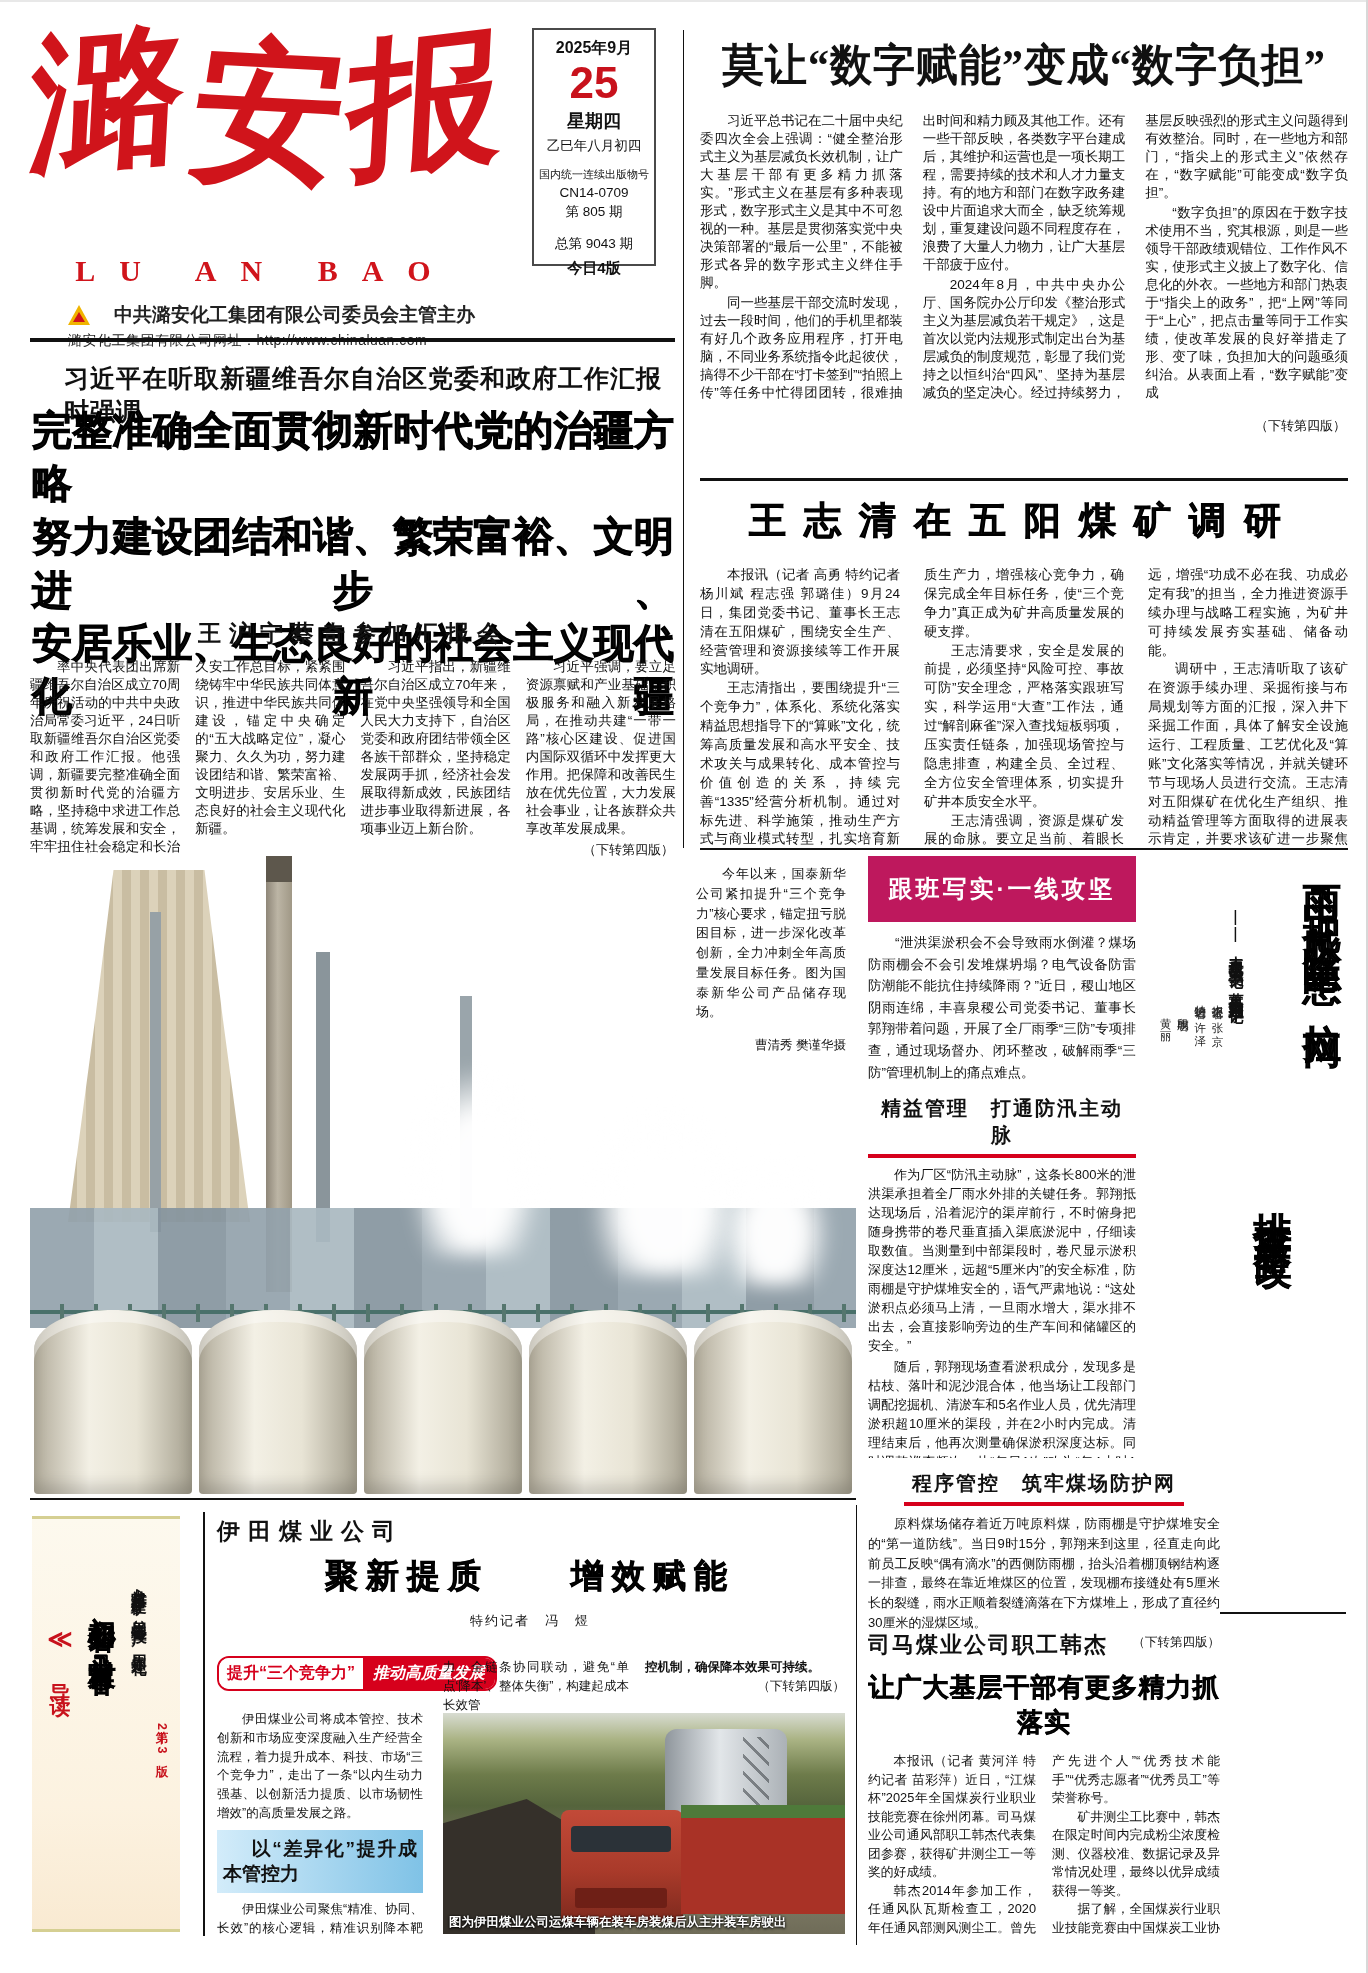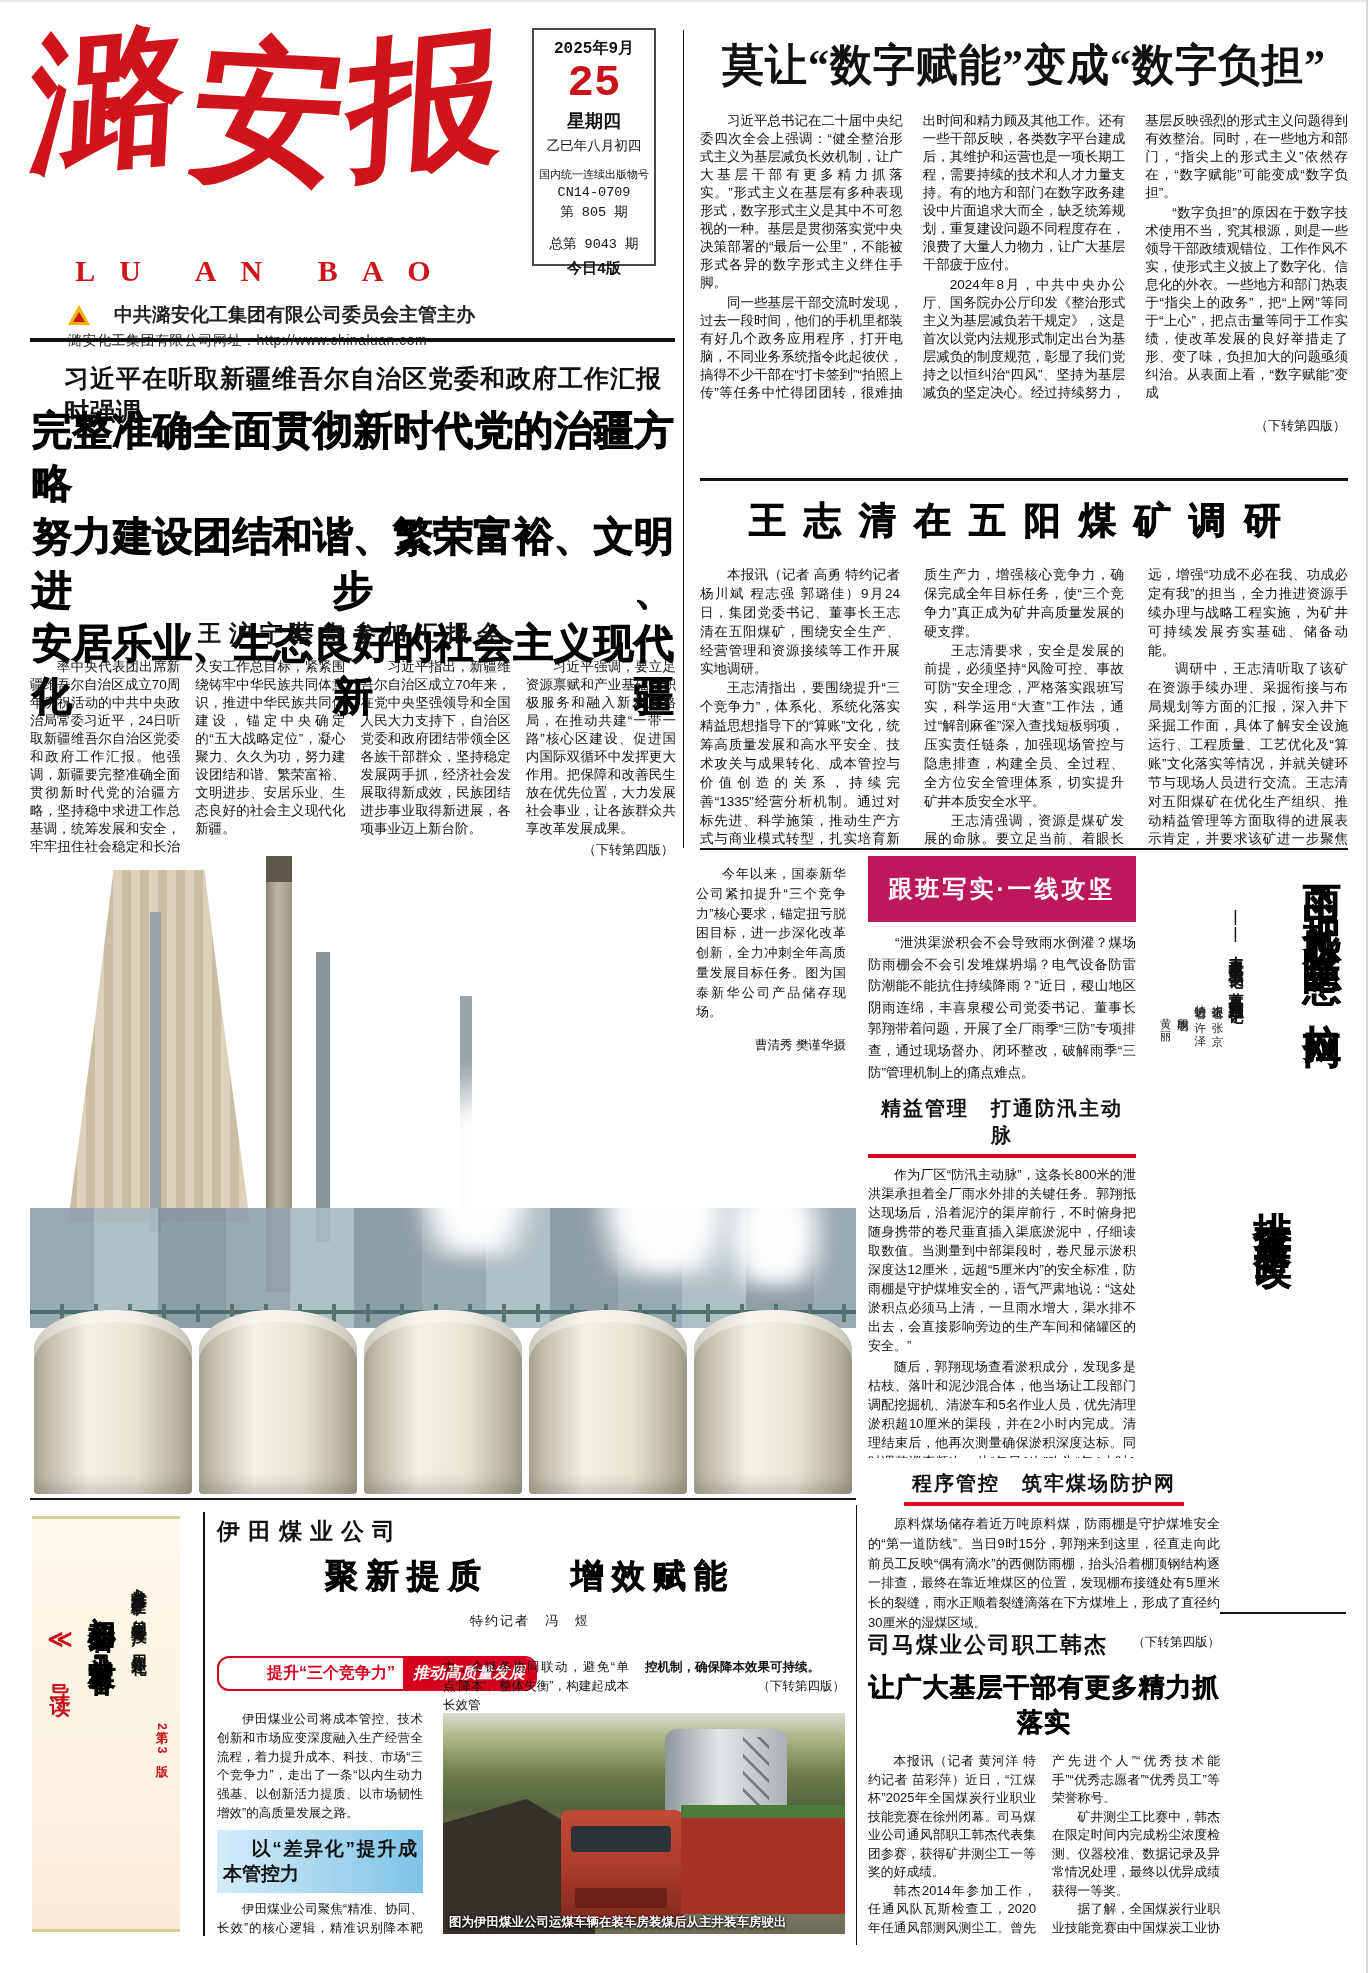--- a/index.html
+++ b/index.html
@@ -22,21 +22,21 @@
          font-family:"Liberation Serif",serif;font-size:30px;letter-spacing:24px;font-weight:bold;}
   .orgline{position:absolute;left:38px;top:284px;display:flex;align-items:center;gap:24px;
            font-size:19px;font-weight:bold;color:#222;white-space:nowrap;}
   .logo{width:22px;height:20px;background:#f0b400;clip-path:polygon(50% 0,100% 100%,0 100%);position:relative;flex:none;}
   .logo::after{content:"";position:absolute;left:5px;top:7px;width:12px;height:10px;background:#d0141b;
                clip-path:polygon(50% 0,100% 100%,0 100%);}
   .urlline{position:absolute;left:38px;top:314px;font-size:14px;color:#222;letter-spacing:.5px;}
 
   
   .datebox{position:absolute;left:532px;top:28px;width:124px;height:238px;border:2px solid #4a4a4a;
-           box-sizing:border-box;text-align:center;padding-top:8px;background:#fff;font-family:Liberation Mono, monospace;}
+           box-sizing:border-box;text-align:center;padding-top:8px;background:#fff;}
   .db-ym{font-size:16px;font-weight:bold;}
   .db-day{font-size:44px;font-weight:bold;color:#c8121c;line-height:1.1;}
   .db-week{font-size:18px;font-weight:bold;margin-top:2px;}
   .db-lunar{font-size:13.5px;margin-top:4px;}
   .db-issn-label{font-size:11px;margin-top:12px;}
   .db-issn{font-size:13.5px;margin-top:3px;}
   .db-issue{font-size:13.5px;margin-top:3px;}
   .db-total{font-size:13.5px;margin-top:14px;}
   .db-pages{font-size:15px;margin-top:6px;font-weight:bold;}
 
@@ -148,21 +148,21 @@
   .dd-label{font-size:21px;font-weight:bold;letter-spacing:12px;}
 
   
   .yitian{position:absolute;left:205px;top:1508px;width:650px;height:428px;}
   .yt-kicker{position:absolute;left:12px;top:8px;font-size:23px;font-weight:bold;letter-spacing:8px;}
   .yt-headline{position:absolute;left:0;top:46px;width:100%;text-align:center;font-size:33px;font-weight:bold;
                letter-spacing:8px;-webkit-text-stroke:.8px #000;}
   .yt-byline{position:absolute;left:0;top:104px;width:100%;text-align:center;font-size:13px;letter-spacing:2px;}
   .yt-badge{position:absolute;left:12px;top:148px;display:flex;border:2px solid #d6001c;border-radius:12px;
             overflow:hidden;align-items:stretch;}
-  .yt-badge-l{background:#fff;color:#d6001c;font-size:16px;font-weight:bold;padding:5px 8px;margin-left:40px;}
+  .yt-badge-l{background:#fff;color:#d6001c;font-size:16px;font-weight:bold;padding:5px 8px;}
   .yt-badge-r{background:#d6001c;color:#fff;font-size:16px;font-weight:bold;font-style:italic;
               padding:5px 10px;font-family:"Liberation Serif",serif;}
   .yt-col1{position:absolute;left:12px;top:202px;width:206px;height:224px;overflow:hidden;
            font-size:12.5px;line-height:1.5;text-align:justify;}
   .yt-bluehead{margin:7px 0;background:linear-gradient(90deg,#d3ecfa,#7fc2e6);padding:6px 6px;
                font-size:19px;font-weight:bold;line-height:1.35;text-indent:1.5em;}
   .yt-col2{position:absolute;left:238px;top:150px;width:186px;font-size:12.5px;line-height:1.5;text-align:justify;}
   .yt-col2 p{text-indent:0;}
   .yt-col3{position:absolute;left:440px;top:150px;width:200px;font-size:12.5px;line-height:1.5;text-align:justify;}
   .yt-col3 p{text-indent:0;font-weight:bold;}

